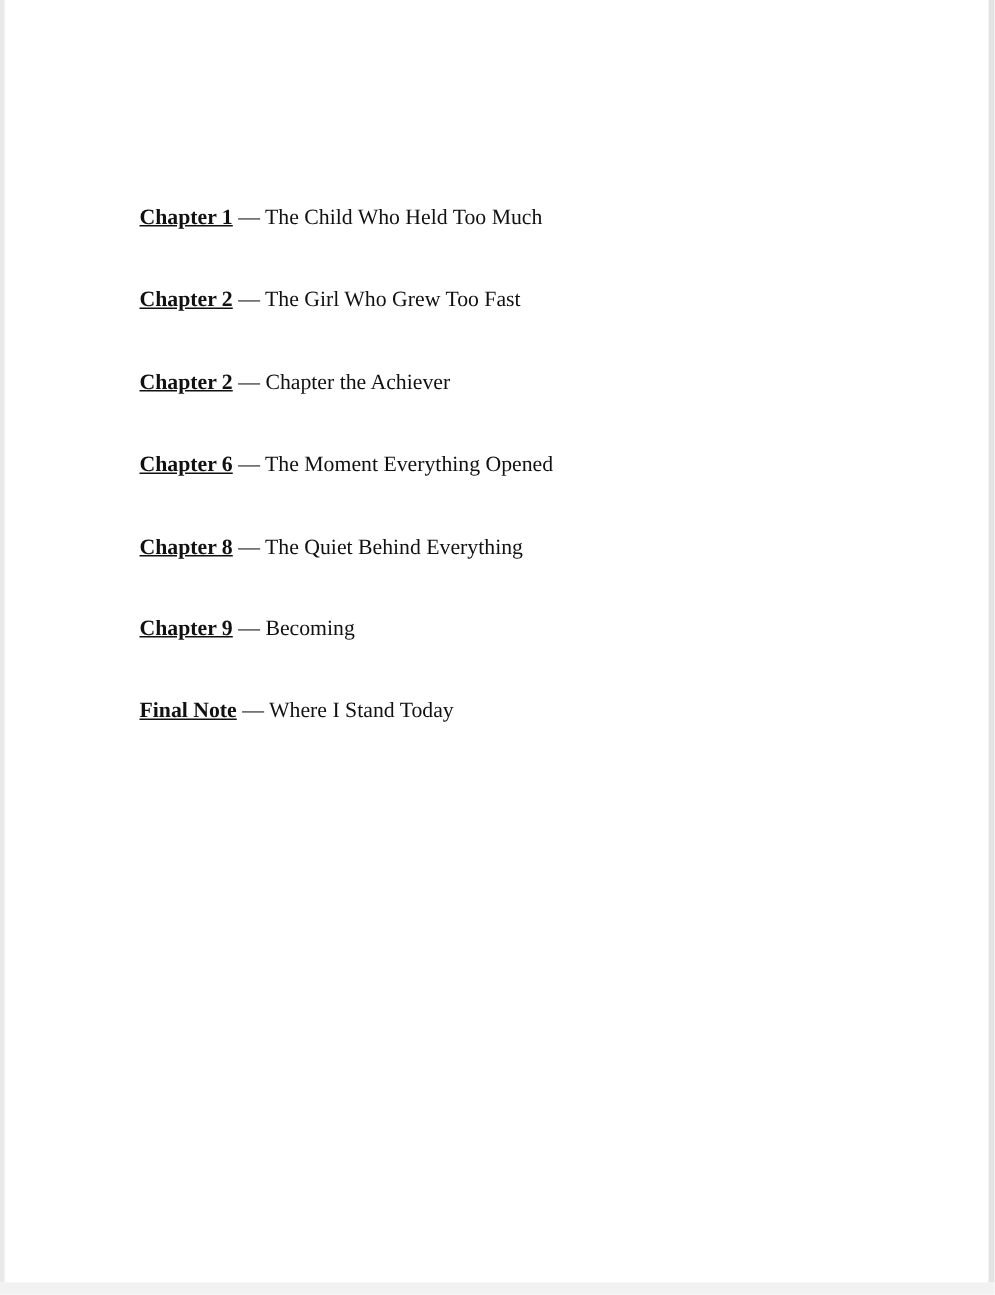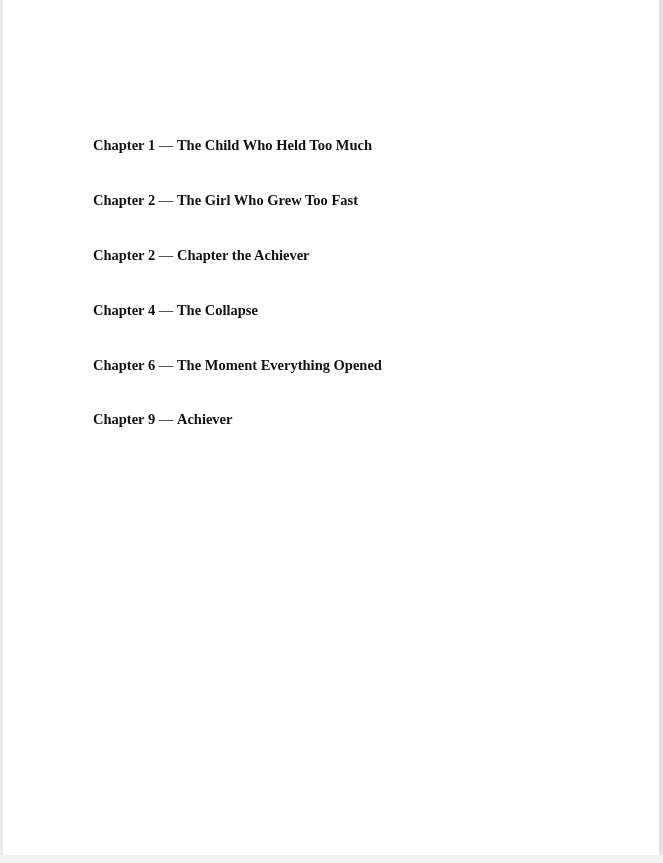--- a/index.html
+++ b/index.html
@@ -59,26 +59,27 @@
     line-height: 1.2;
     margin-bottom: 37.5px;
     white-space: nowrap;
     color: #111111;
   }
   .toc-entry:last-child {
     margin-bottom: 0;
   }
   .toc-label {
     font-weight: bold;
+    text-decoration: underline;
   }
   .toc-dash {
     font-weight: normal;
   }
   .toc-title {
-    font-weight: bold;
+    font-weight: normal;
   }
   .footer {
     position: absolute;
     left: 93px;
     top: 778px;
     font-size: 11.5px;
     color: #1a1a1a;
     white-space: nowrap;
   }
 </style>
@@ -102,38 +103,43 @@
       <span class="toc-dash">—</span>
       <span class="toc-title">The Girl Who Grew Too Fast</span>
     </div>
 
     <div class="toc-entry">
       <span class="toc-label">Chapter 2</span>
       <span class="toc-dash">—</span>
       <span class="toc-title">Chapter the Achiever</span>
     </div>
 
-    <div class="toc-entry">
-      <span class="toc-label">Chapter 4</span>
-      <span class="toc-dash">—</span>
-      <span class="toc-title">The Collapse</span>
-    </div>
 
 
     <div class="toc-entry">
       <span class="toc-label">Chapter 6</span>
       <span class="toc-dash">—</span>
       <span class="toc-title">The Moment Everything Opened</span>
     </div>
 
 
+    <div class="toc-entry">
+      <span class="toc-label">Chapter 8</span>
+      <span class="toc-dash">—</span>
+      <span class="toc-title">The Quiet Behind Everything</span>
+    </div>
 
     <div class="toc-entry">
       <span class="toc-label">Chapter 9</span>
       <span class="toc-dash">—</span>
-      <span class="toc-title">Achiever</span>
+      <span class="toc-title">Becoming</span>
     </div>
 
+    <div class="toc-entry">
+      <span class="toc-label">Final Note</span>
+      <span class="toc-dash">—</span>
+      <span class="toc-title">Where I Stand Today</span>
+    </div>
 
   </div>
 
 </div>
 <div class="page-bottom-gap"></div>
 
 </body></html>

